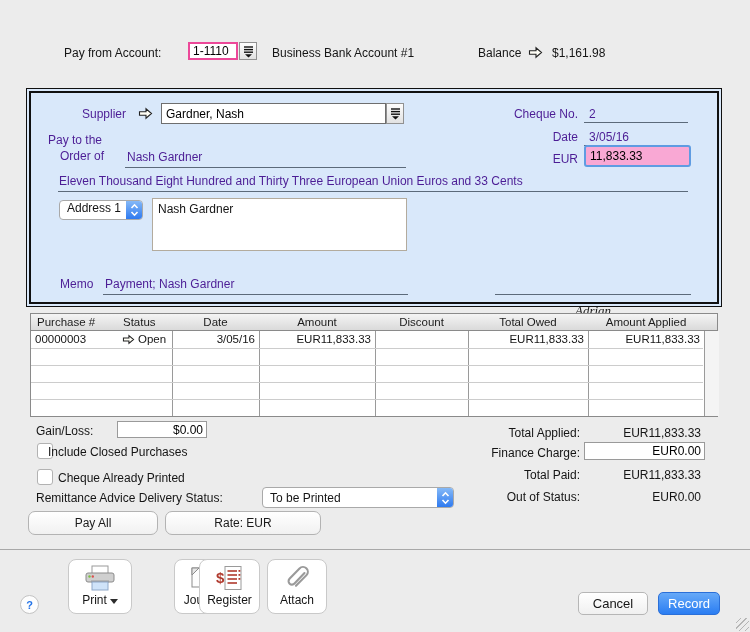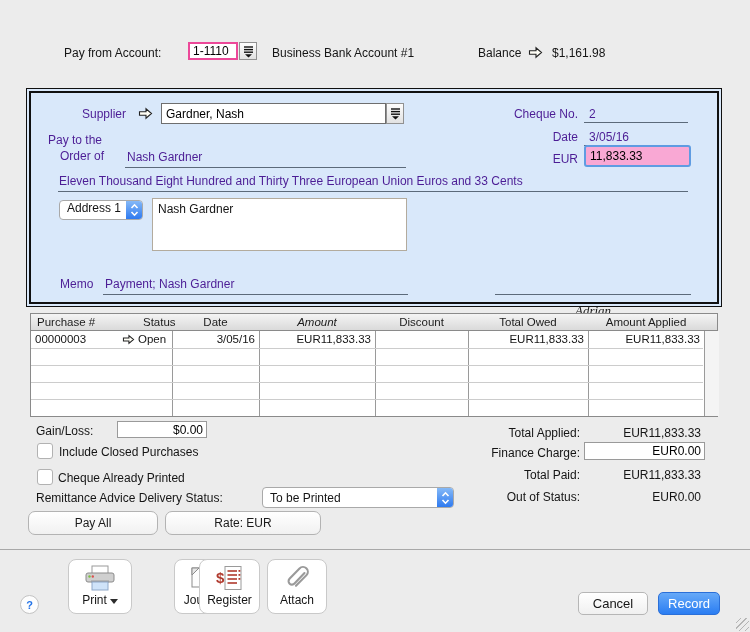--- a/index.html
+++ b/index.html
@@ -169,23 +169,23 @@
       <div class="u-line" style="left:72px;top:201px;width:305px;"></div>
 
       <span class="sig">Adrian</span>
       <div class="u-line" style="left:464px;top:201px;width:196px;"></div>
     </div>
   </div>
 
   <div class="ptable">
     <div class="thead">
       <span style="left:6px;">Purchase #</span>
-      <span style="left:92px;margin-left:20px;">Status</span>
+      <span style="left:92px;">Status</span>
       <span class="th-c" style="left:141px;width:87px;">Date</span>
-      <span class="th-c" style="left:228px;width:116px;font-style:italic;">Amount</span>
+      <span class="th-c" style="left:228px;width:116px;">Amount</span>
       <span class="th-c" style="left:344px;width:93px;">Discount</span>
       <span class="th-c" style="left:437px;width:120px;">Total Owed</span>
       <span class="th-c" style="left:557px;width:116px;">Amount Applied</span>
     </div>
 
     <div class="vline" style="left:141px;"></div>
     <div class="vline" style="left:228px;"></div>
     <div class="vline" style="left:344px;"></div>
     <div class="vline" style="left:437px;"></div>
     <div class="vline" style="left:557px;"></div>
@@ -206,21 +206,21 @@
       <span class="r" style="left:232px;width:108px;">EUR11,833.33</span>
       <span class="r" style="left:348px;width:85px;"></span>
       <span class="r" style="left:441px;width:112px;">EUR11,833.33</span>
       <span class="r" style="left:561px;width:108px;">EUR11,833.33</span>
     </div>
   </div>
 
   <span class="lbl" style="left:36px;top:424px;">Gain/Loss:</span>
   <input class="gain-input" value="$0.00" style="">
   <div class="chkbox" style="left:37px;top:443px;"></div>
-  <span class="lbl" style="left:59px;top:445px;text-align:center;">Include Closed Purchases</span>
+  <span class="lbl" style="left:48px;top:445px;text-align:center;">Include Closed Purchases</span>
   <div class="chkbox" style="left:37px;top:469px;"></div>
   <span class="lbl" style="left:58px;top:471px;">Cheque Already Printed</span>
   <span class="lbl" style="left:36px;top:491px;">Remittance Advice Delivery Status:</span>
   <div class="rem-select">
     <span class="sel-txt">To be Printed</span>
     <span class="stepper">
       <svg width="9" height="14" viewBox="0 0 9 14">
           <polyline points="1.5,5 4.5,1.8 7.5,5" fill="none" stroke="#fff" stroke-width="1.6"></polyline>
           <polyline points="1.5,9 4.5,12.2 7.5,9" fill="none" stroke="#fff" stroke-width="1.6"></polyline>
         </svg>

